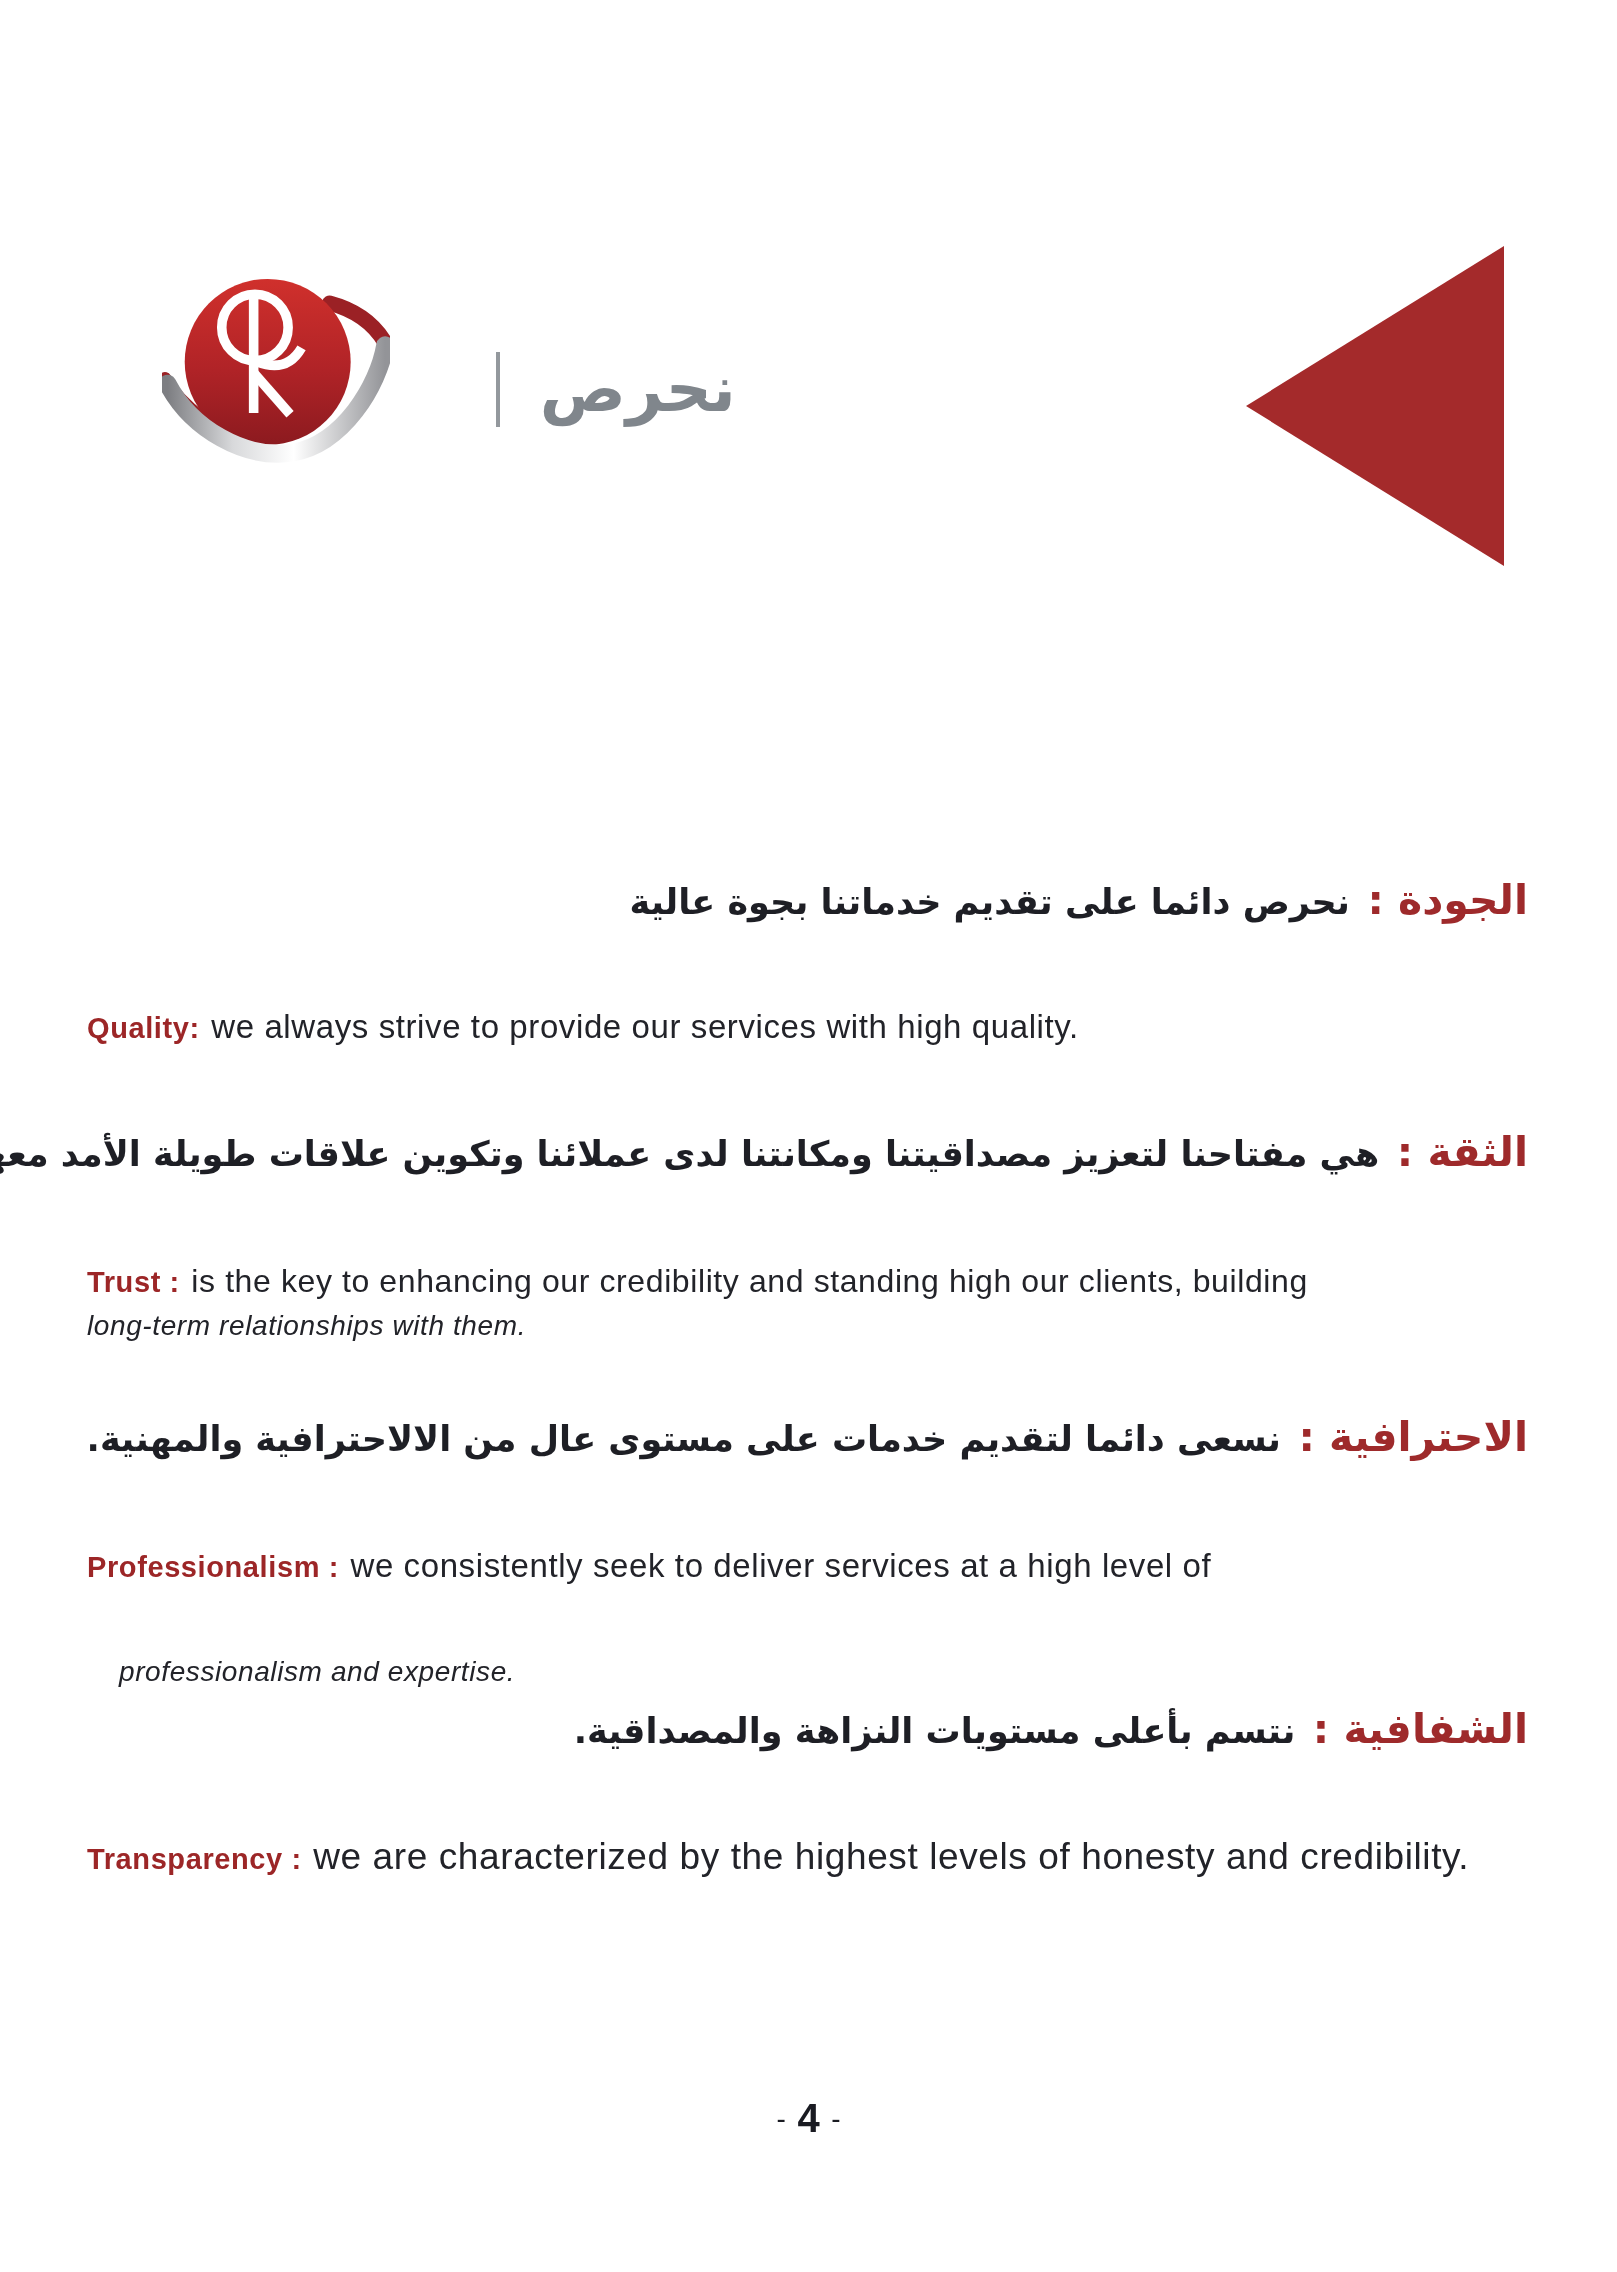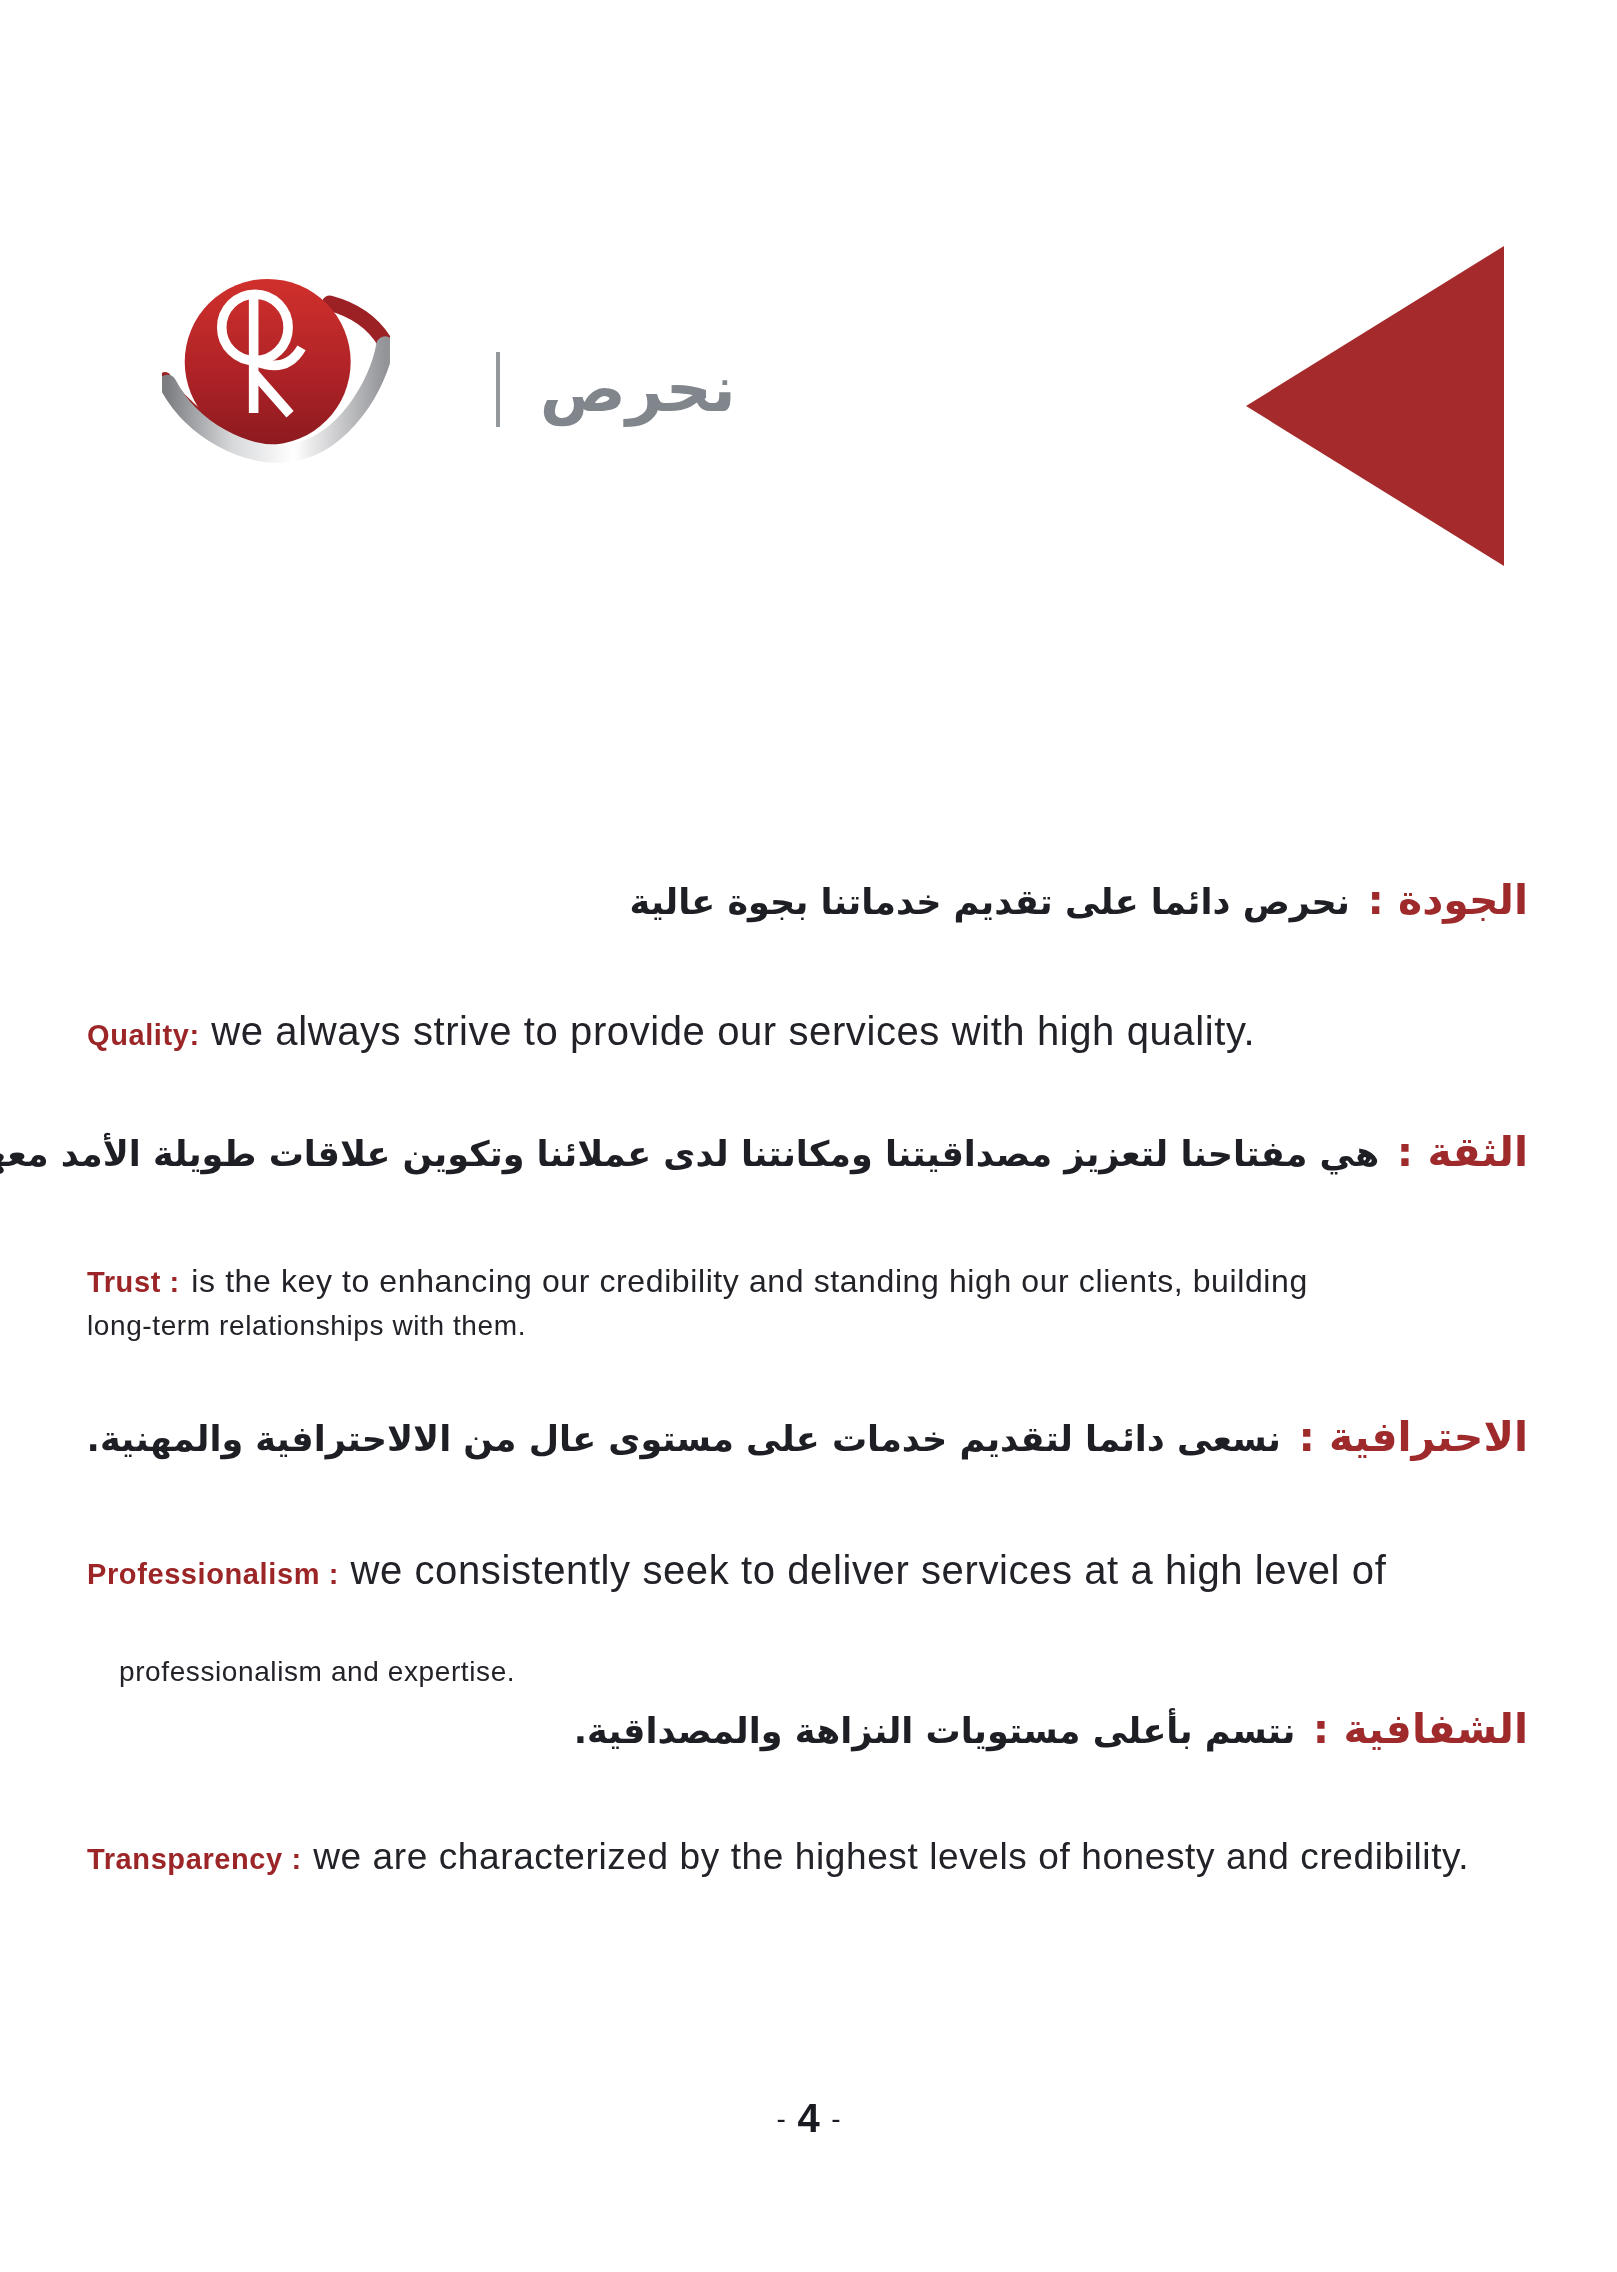--- a/index.html
+++ b/index.html
@@ -44,25 +44,25 @@
   .ar-row {
     right: 89px; direction: rtl; white-space: nowrap;
     font-family: "DejaVu Sans", sans-serif;
     line-height: 1.15;
   }
   .ar-label { font-size: 41px; font-weight: 700; color: #9e2a2b; }
   .ar-text  { font-size: 35px; font-weight: 700; color: #1e1f25; }
 
   .en-row { left: 87px; white-space: nowrap; line-height: 1.15; }
   .en-label { font-size: 29px; font-weight: 700; color: #9c2627; letter-spacing: 0.6px; }
-  .en-text  { font-size: 40px; font-weight: 400; color: #222329; letter-spacing: 0.6px; }
+  .en-text  { font-size: 33px; font-weight: 400; color: #222329; letter-spacing: 0.6px; }
   .en-text.sz50 { font-size: 32px; }
   .en-text.sz46 { font-size: 37px; }
   .en-line2 { left: 87px; white-space: nowrap; font-size: 28px; font-weight: 400;
-              color: #222329; letter-spacing: 0.6px; }
+              color: #222329; letter-spacing: 0.6px; font-style: italic; }
 
   #ar1 { top: 877px; }
   #en1 { top: 1008px; }
   #ar2 { top: 1129px; }
   #en2 { top: 1263px; }
   #en2b{ top: 1310px; }
   #ar3 { top: 1414px; }
   #en3 { top: 1547px; }
   #en3b{ top: 1656px; margin-left: 32px; }
   #ar4 { top: 1706px; }

